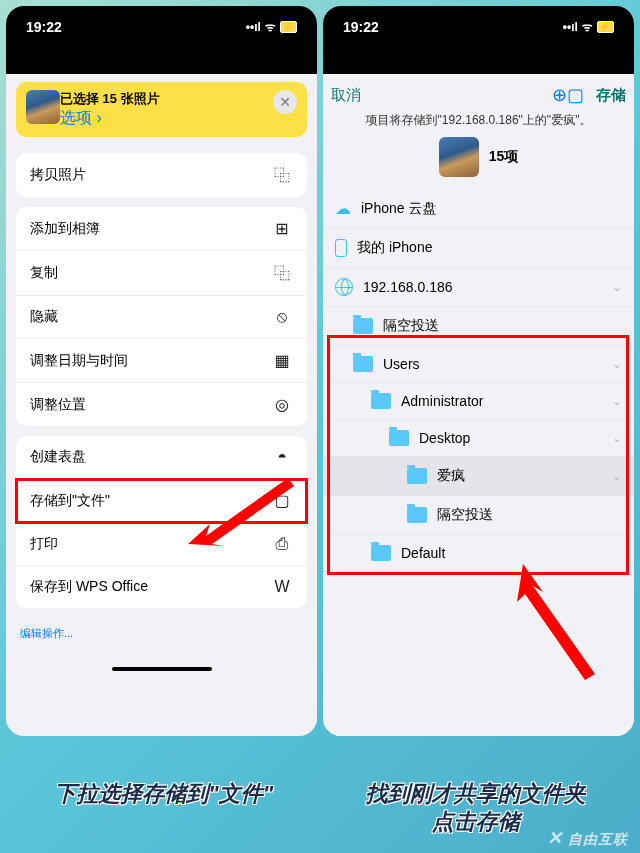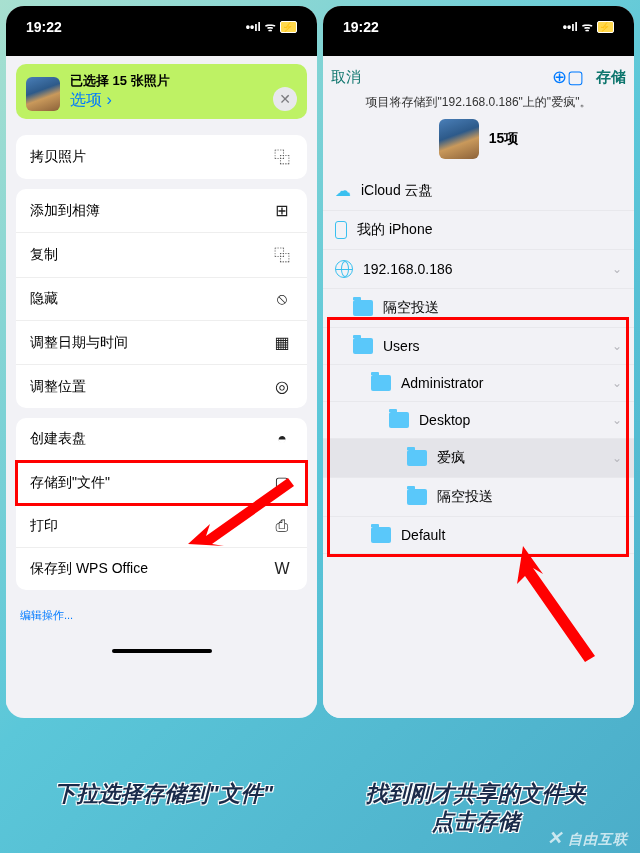--- a/index.html
+++ b/index.html
@@ -7,35 +7,35 @@
     width: 640px; height: 853px;
     background: linear-gradient(135deg, #a8e0d0 0%, #5bc7d9 50%, #4badc9 100%);
     font-family: -apple-system, "Helvetica Neue", Arial, sans-serif;
     position: relative; overflow: hidden;
   }
   .panels { display: flex; gap: 6px; padding: 6px 6px 0 6px; }
   .panel {
     width: 312px; background: #f2f2f6; border-radius: 18px;
     overflow: hidden; position: relative;
   }
-  .black-top { background: #000; height: 50px; width: 100%; position: relative; }
+  .black-top { background: #000; height: 68px; width: 100%; position: relative; }
   .status-bar {
     display: flex; justify-content: space-between; align-items: center;
     color: #fff; font-size: 14px; font-weight: 600; padding: 12px 20px 0;
   }
   .status-icons { display: flex; gap: 4px; align-items: center; font-size: 12px; }
   .battery-box { display:inline-block; border:1px solid #fff; border-radius:2px; padding:0 2px; font-size:9px; background:#ffd84d; color:#000; font-weight:700;}
   .sheet {
     background: #f2f2f6; border-radius: 12px 12px 0 0;
     margin-top: -2px; padding: 10px 10px 0; min-height: 652px;
   }
   
   .header-card {
-    background: #bef264; border-radius: 10px; padding: 8px 10px;
-    display: flex; align-items: flex-end; gap: 10px; margin-bottom: 16px;
+    background: #fde047; border-radius: 10px; padding: 8px 10px;
+    display: flex; align-items: flex-start; margin-bottom: 16px;
   }
   .thumb {
     width: 34px; height: 34px; border-radius: 6px;
     background: linear-gradient(160deg,#4a7fb8 0%,#2d5a8a 40%,#c9995b 60%,#8b6139 100%);
   }
   .header-text { flex: 1; }
   .header-title { font-size: 13px; font-weight: 600; }
   .header-sub { font-size: 16px; color: #007aff; }
   .close-btn {
     width: 24px; height: 24px; border-radius: 50%; background: #e8e8ec;
@@ -209,21 +209,21 @@
         </div>
       </div>
       <div class="desc-text">项目将存储到"192.168.0.186"上的"爱疯"。</div>
       <div class="center-thumb">
         <div class="thumb"></div>
         <span style="font-size:14px;font-weight:600">15项</span>
       </div>
 
       <div class="loc-row">
         <span class="icloud-ico">☁</span>
-        <span>iCloud 云盘</span>
+        <span>iPhone 云盘</span>
       </div>
       <div class="loc-row">
         <span class="iphone-ico"></span>
         <span>我的 iPhone</span>
       </div>
       <div class="loc-row">
         <span class="globe-ico"></span>
         <span>192.168.0.186</span>
         <span class="chev">⌄</span>
       </div>

